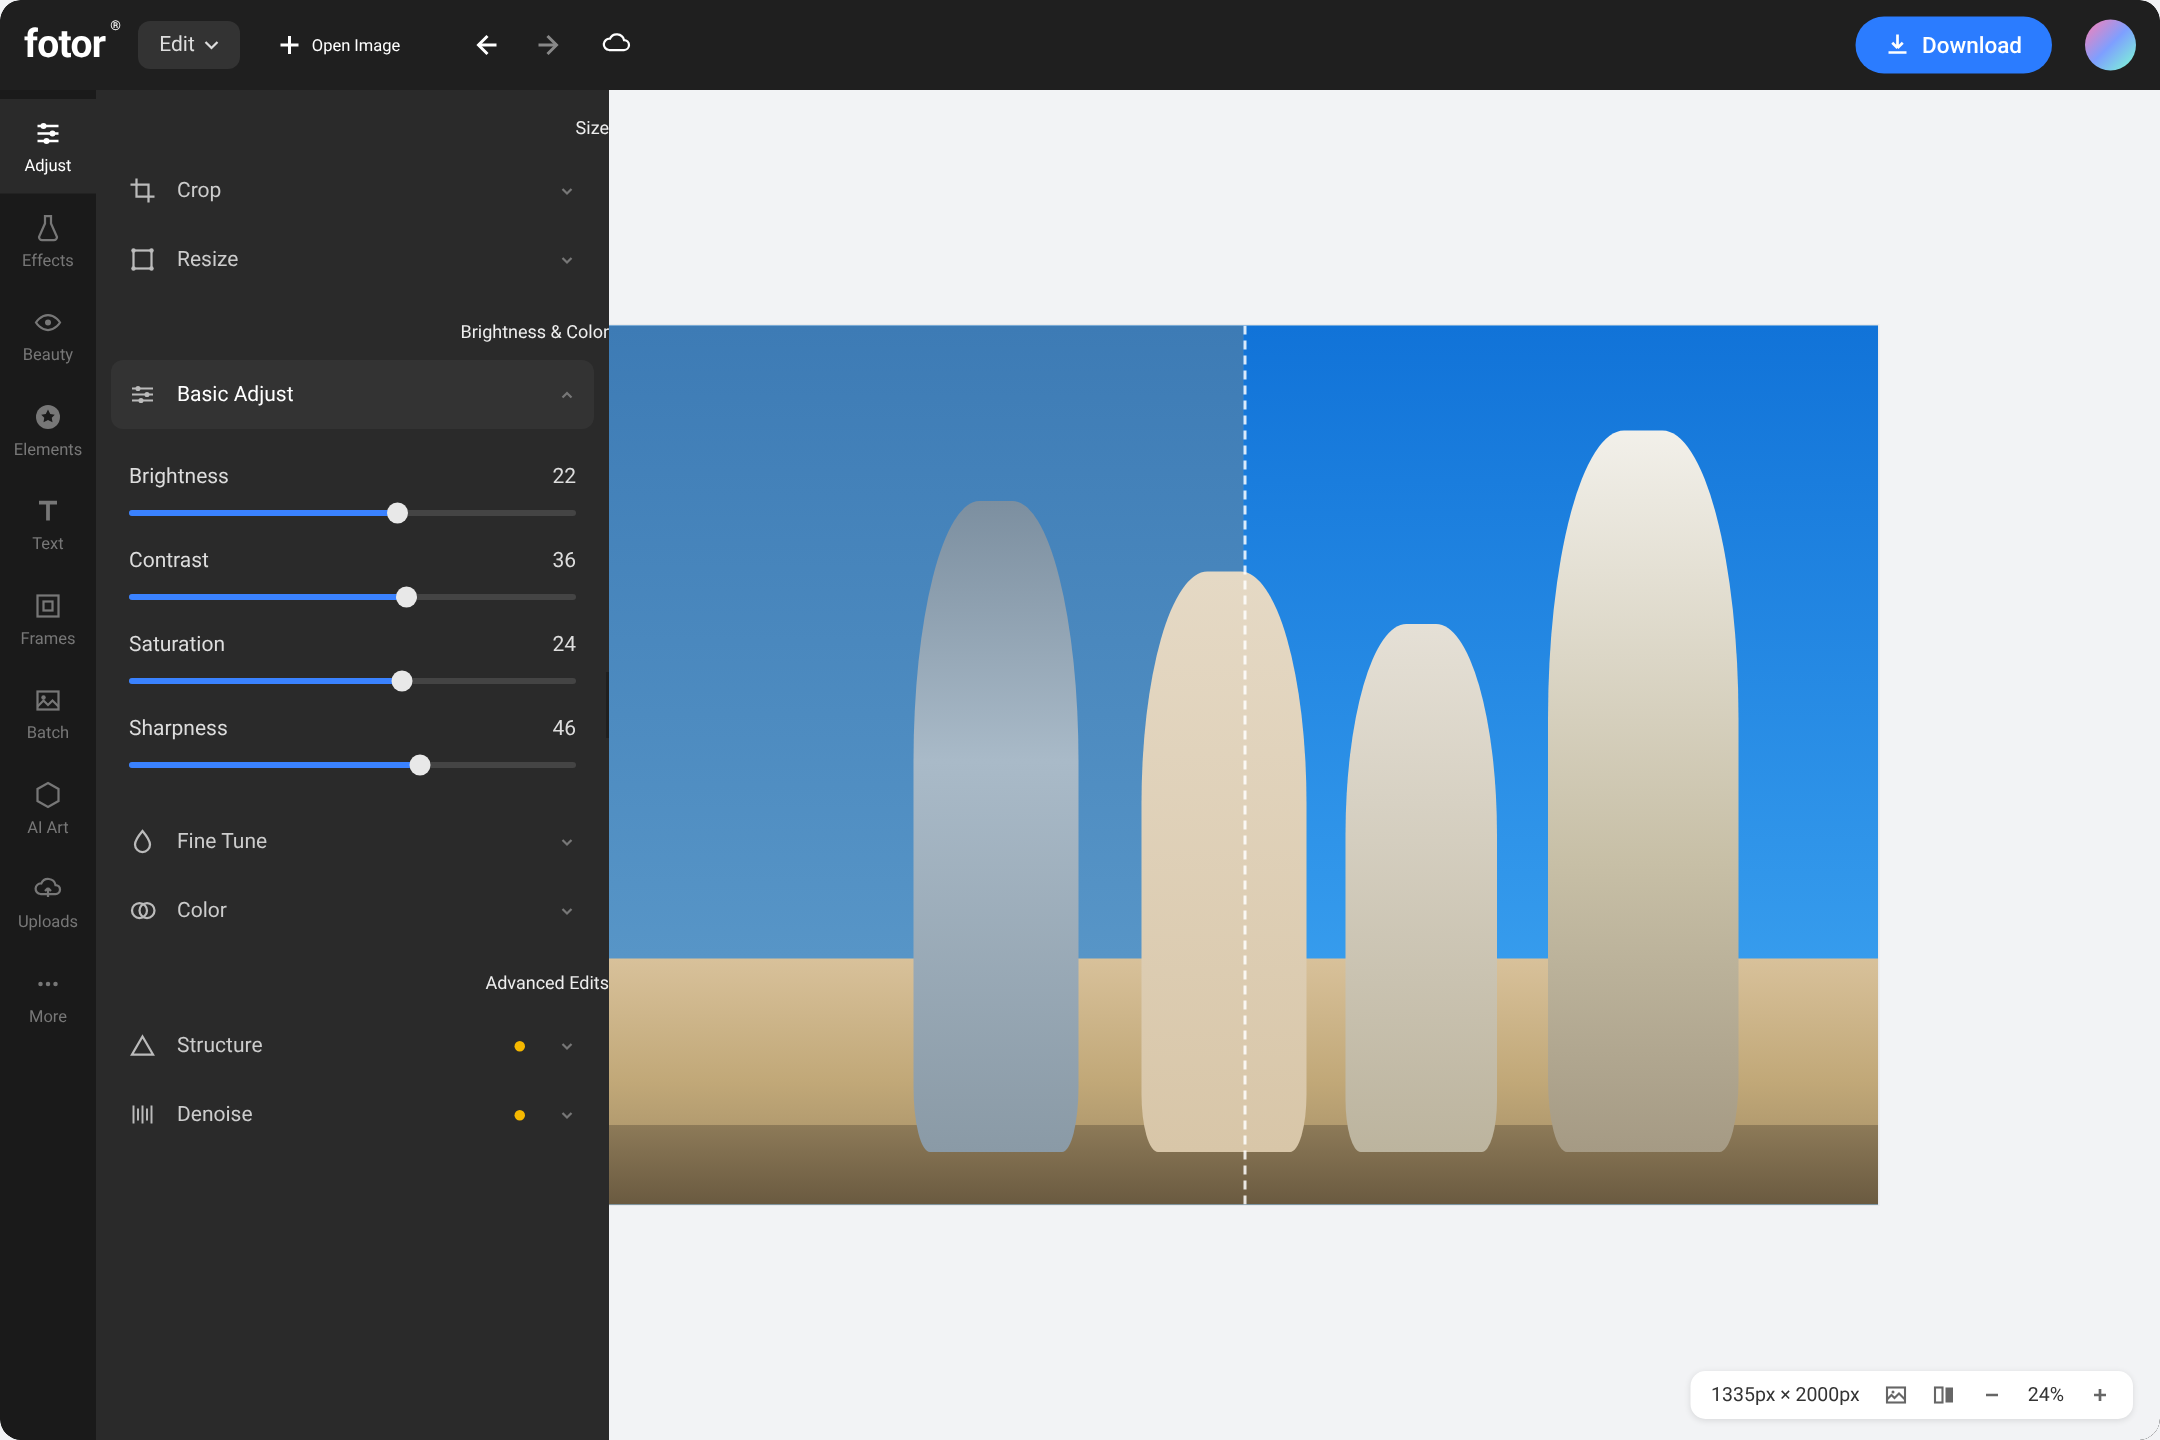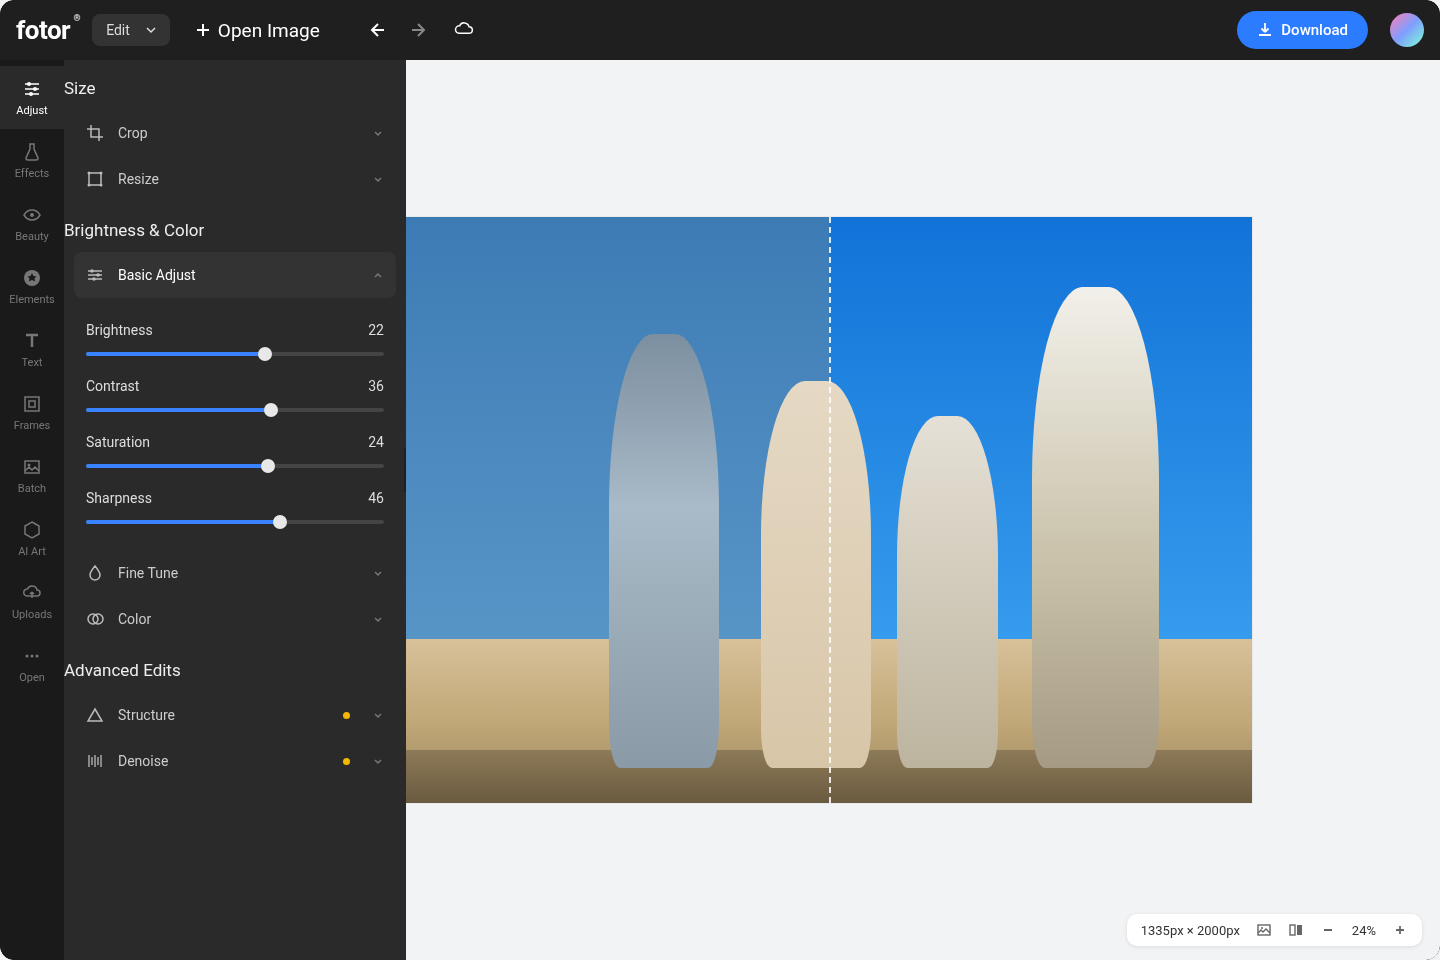--- a/index.html
+++ b/index.html
@@ -3,43 +3,43 @@
 <meta charset="utf-8">
 <style>
 * { margin: 0; padding: 0; box-sizing: border-box; font-family: -apple-system, BlinkMacSystemFont, "Segoe UI", Roboto, sans-serif; }
 body { width: 1440px; height: 960px; background: #f2f3f5; overflow: hidden; border-radius: 14px; }
 .app { width: 100%; height: 100%; display: flex; flex-direction: column; background: #1a1a1a; border-radius: 14px; overflow: hidden; }
 
 
 .topbar { height: 60px; background: #1f1f1f; display: flex; align-items: center; padding: 0 16px; gap: 12px; border-radius: 14px 14px 0 0; }
 .logo { color: #fff; font-weight: 700; font-size: 26px; letter-spacing: -0.5px; position: relative; padding-right: 10px; }
 .logo::after { content: "®"; position: absolute; top: -2px; right: 0; font-size: 9px; font-weight: 400; }
-.edit-btn { background: #333; color: #ddd; border: none; padding: 8px 14px; border-radius: 8px; font-size: 14px; display: flex; align-items: center; gap: 16px; cursor: pointer; }
-.open-btn { background: transparent; color: #fff; border: none; padding: 8px 14px; font-size: 19px; display: flex; align-items: center; gap: 8px; cursor: pointer; }
+.edit-btn { background: #333; color: #ddd; border: none; padding: 8px 14px; border-radius: 8px; font-size: 14px; display: flex; align-items: center; gap: 6px; cursor: pointer; }
+.open-btn { background: transparent; color: #fff; border: none; padding: 8px 14px; font-size: 11px; display: flex; align-items: center; gap: 8px; cursor: pointer; }
 .nav-arrows { display: flex; align-items: center; gap: 24px; margin-left: 20px; }
 .nav-ico { color: #888; cursor: pointer; width: 20px; height: 20px; display: flex; align-items: center; justify-content: center; }
 .nav-ico.active { color: #fff; }
 .spacer { flex: 1; }
 .download-btn { background: #2b7cff; color: #fff; border: none; padding: 10px 20px; border-radius: 20px; font-size: 15px; font-weight: 500; display: flex; align-items: center; gap: 8px; cursor: pointer; }
 .avatar { width: 34px; height: 34px; border-radius: 50%; background: linear-gradient(135deg,#ff7eb3,#7e9fff,#7effd1); cursor: pointer; margin-left: 10px; }
 
 
 .body { flex: 1; display: flex; min-height: 0; }
 
 
 .toolbar { width: 64px; background: #1a1a1a; display: flex; flex-direction: column; align-items: center; padding-top: 6px; border-radius: 0 0 0 14px; }
 .tool-item { width: 100%; display: flex; flex-direction: column; align-items: center; gap: 4px; padding: 12px 0; cursor: pointer; color: #777; font-size: 11px; }
 .tool-item.active { color: #fff; background: #2a2a2a; }
 .tool-ico { width: 22px; height: 22px; display: flex; align-items: center; justify-content: center; }
 
 
 .panel { width: 342px; background: #2a2a2a; color: #ccc; overflow-y: auto; position: relative; }
 .panel::-webkit-scrollbar { width: 6px; }
 .panel::-webkit-scrollbar-thumb { background: #444; border-radius: 3px; }
-.section-title { text-align: left; color: #eee; font-size: 17px; padding: 18px 0 12px; }
+.section-title { text-align: right; color: #eee; font-size: 12px; padding: 18px 0 12px; }
 .row { display: flex; align-items: center; padding: 14px 22px; gap: 14px; cursor: pointer; position: relative; }
 .row .row-ico { width: 18px; height: 18px; color: #bbb; display: flex; align-items: center; justify-content: center; }
 .row .row-label { flex: 1; font-size: 14px; color: #ccc; }
 .row .chev { color: #777; }
 .row .dot { width: 7px; height: 7px; border-radius: 50%; background: #f5b800; margin-right: 8px; }
 .row.expanded { background: #333; border-radius: 8px; margin: 0 10px; padding: 14px 12px; }
 .row.expanded .row-label { color: #fff; }
 
 .sliders { padding: 8px 22px 4px; text-align: center; }
 .slider-group { margin: 16px 0 22px; }
@@ -202,21 +202,21 @@
         <span>Uploads</span>
       </div>
       <div class="tool-item">
         <span class="tool-ico">
             <svg width="20" height="20" viewBox="0 0 20 20">
               <circle cx="5" cy="10" r="1.5" fill="currentColor"></circle>
               <circle cx="10" cy="10" r="1.5" fill="currentColor"></circle>
               <circle cx="15" cy="10" r="1.5" fill="currentColor"></circle>
             </svg>
           </span>
-        <span>Open</span>
+        <span>More</span>
       </div>
     </div>
 
     <div class="panel">
       <div class="section-title">Size</div>
       <div class="row">
         <span class="row-ico">
             <svg width="18" height="18" viewBox="0 0 18 18">
               <path d="M5 1v12h12M1 5h12v12" stroke="currentColor" stroke-width="1.5" fill="none"></path>
             </svg>

